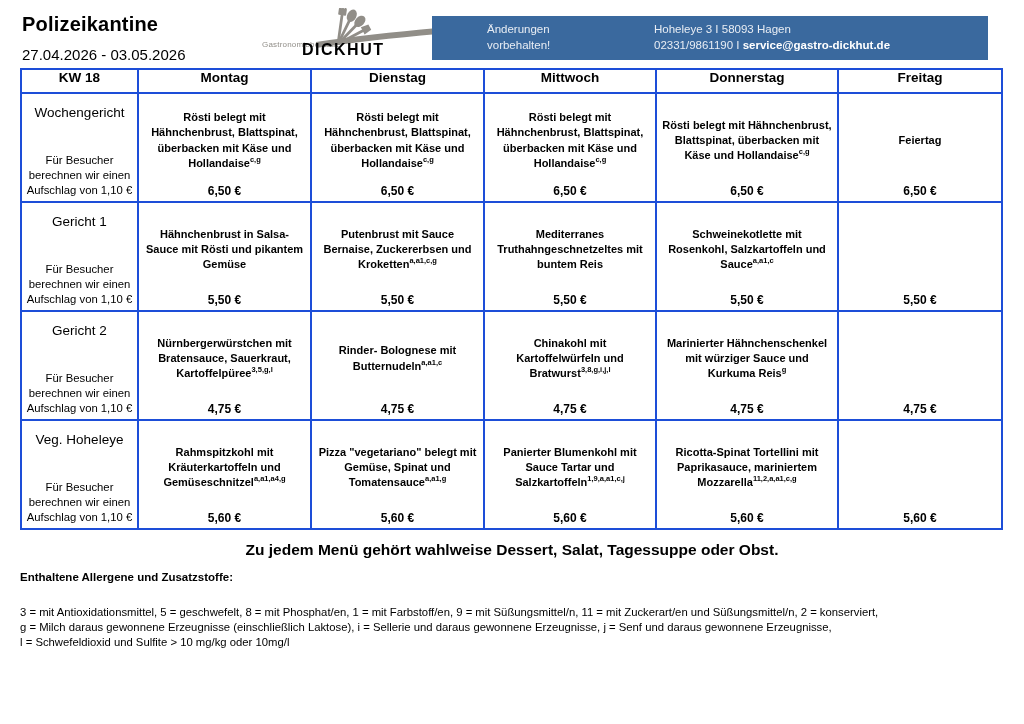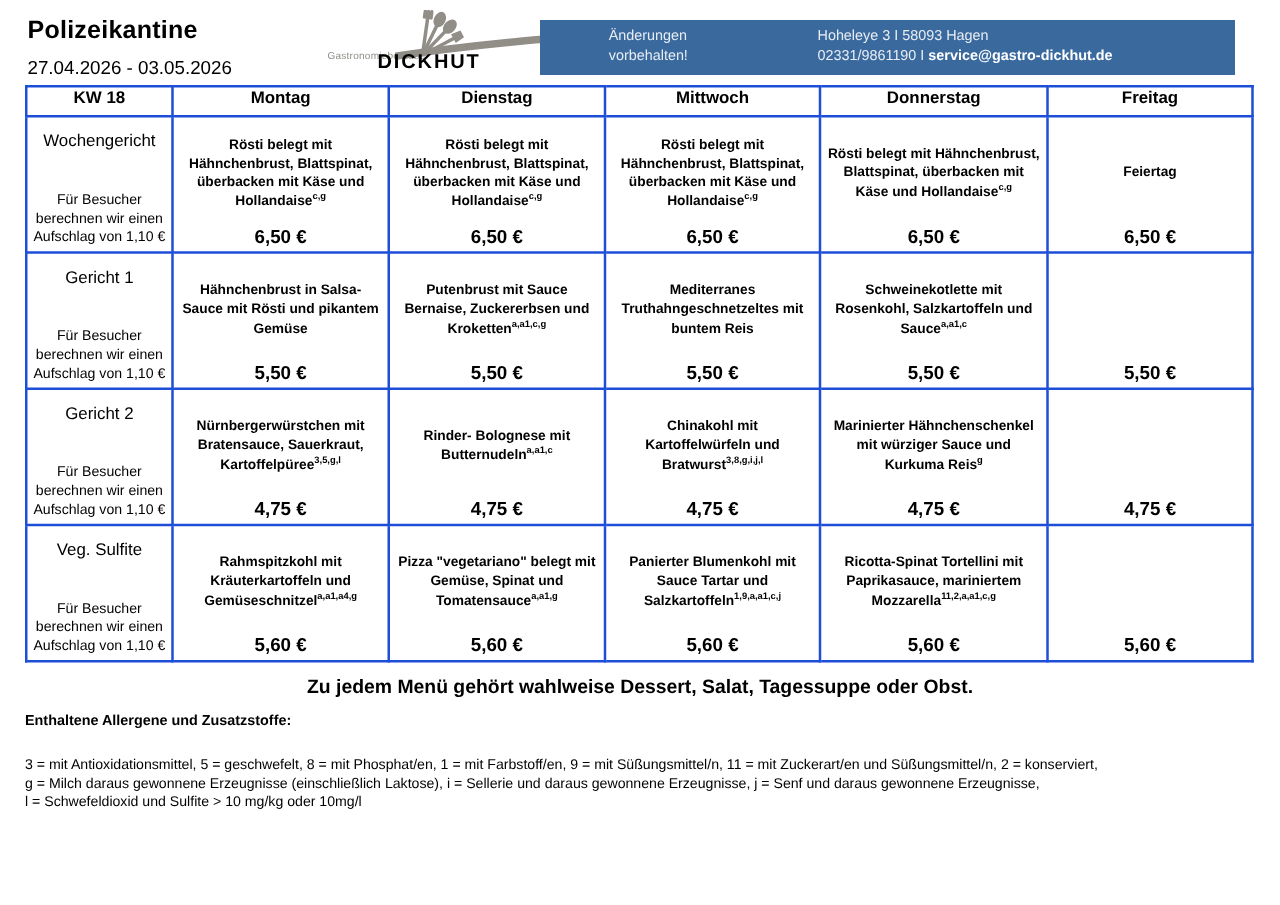--- a/index.html
+++ b/index.html
@@ -30,21 +30,21 @@
   table.menu{
     position:absolute;left:20px;top:68px;border-collapse:collapse;table-layout:fixed;
   }
   table.menu th,table.menu td{border:2px solid #1d4ed8;padding:0;vertical-align:top;}
   table.menu th{height:22px;font-size:13.5px;font-weight:bold;text-align:center;}
 
   .cell{display:flex;flex-direction:column;height:107px;}
   .dish-wrap{flex:1;display:flex;align-items:center;justify-content:center;padding:3px 5px 0;}
   .dish{font-weight:bold;font-size:11px;line-height:1.38;text-align:center;}
   .dish sup{font-size:7.5px;line-height:0;}
-  .price{text-align:center;font-weight:bold;font-size:15px;padding-bottom:3px;}
+  .price{text-align:center;font-weight:bold;font-size:12px;padding-bottom:3px;}
 
   .side{display:flex;flex-direction:column;height:107px;text-align:center;}
   .side-label{margin-top:11px;font-size:13.5px;}
   .side-note{margin-top:auto;font-size:11.3px;line-height:1.32;padding:0 1px 3px;}
 
   
   .menu-note{position:absolute;left:0;top:541px;width:1024px;text-align:center;font-size:15.5px;font-weight:bold;}
   .allergens{position:absolute;left:20px;top:570px;width:990px;font-size:11.3px;line-height:15px;}
   .allergens-title{font-weight:bold;font-size:11.5px;margin-bottom:20px;}
 </style>
@@ -256,21 +256,21 @@
             <div class="cell">
           <div class="dish-wrap"></div>
           <div class="price">4,75 €</div>
         </div>
           </td>
       </tr>
 
       <tr>
         <td>
           <div class="side">
-            <div class="side-label">Veg. Sulfite</div>
+            <div class="side-label">Veg. Hoheleye</div>
             <div class="side-note">Für Besucher berechnen wir einen Aufschlag von 1,10 €</div>
           </div>
         </td>
         <td>
             <div class="cell">
           <div class="dish-wrap">
                 <div class="dish"><span>Rahmspitzkohl mit Kräuterkartoffeln und Gemüseschnitzel</span><sup>a,a1,a4,g</sup></div>
               </div>
           <div class="price">5,60 €</div>
         </div>

